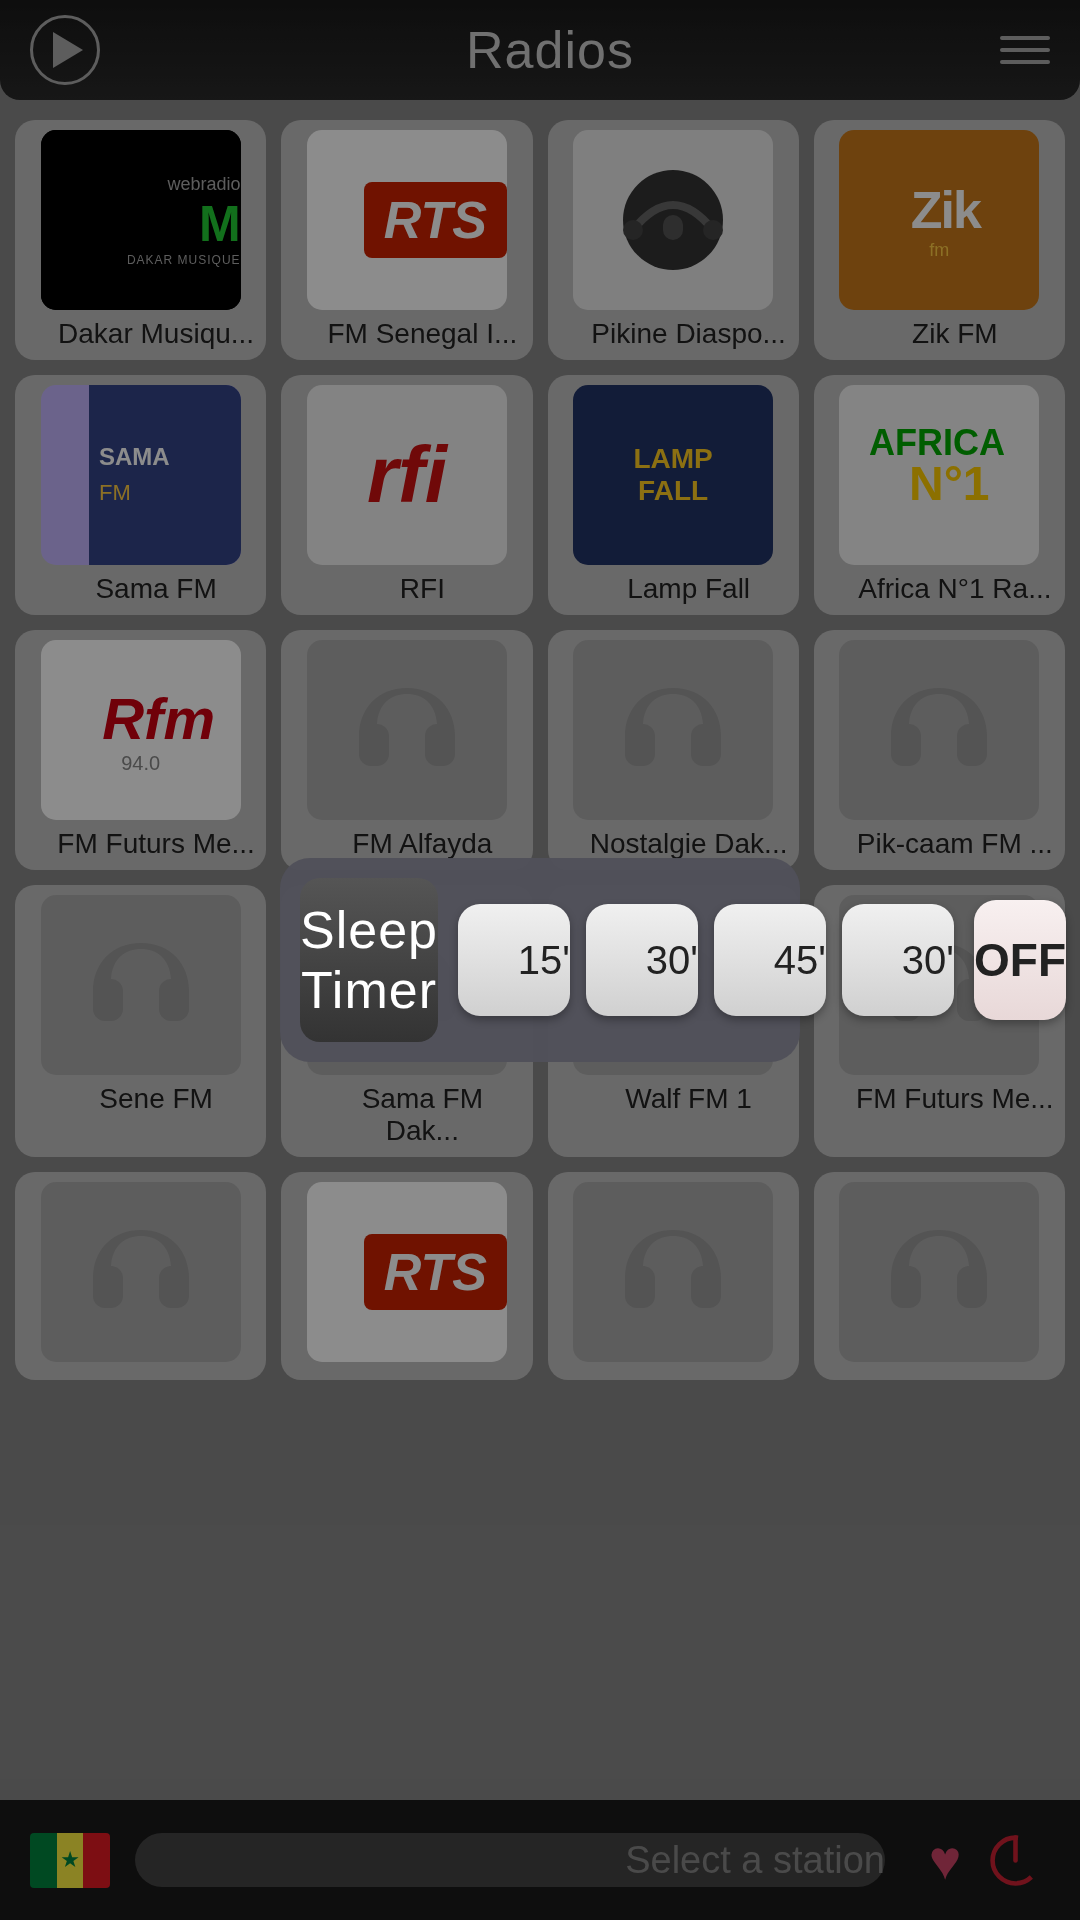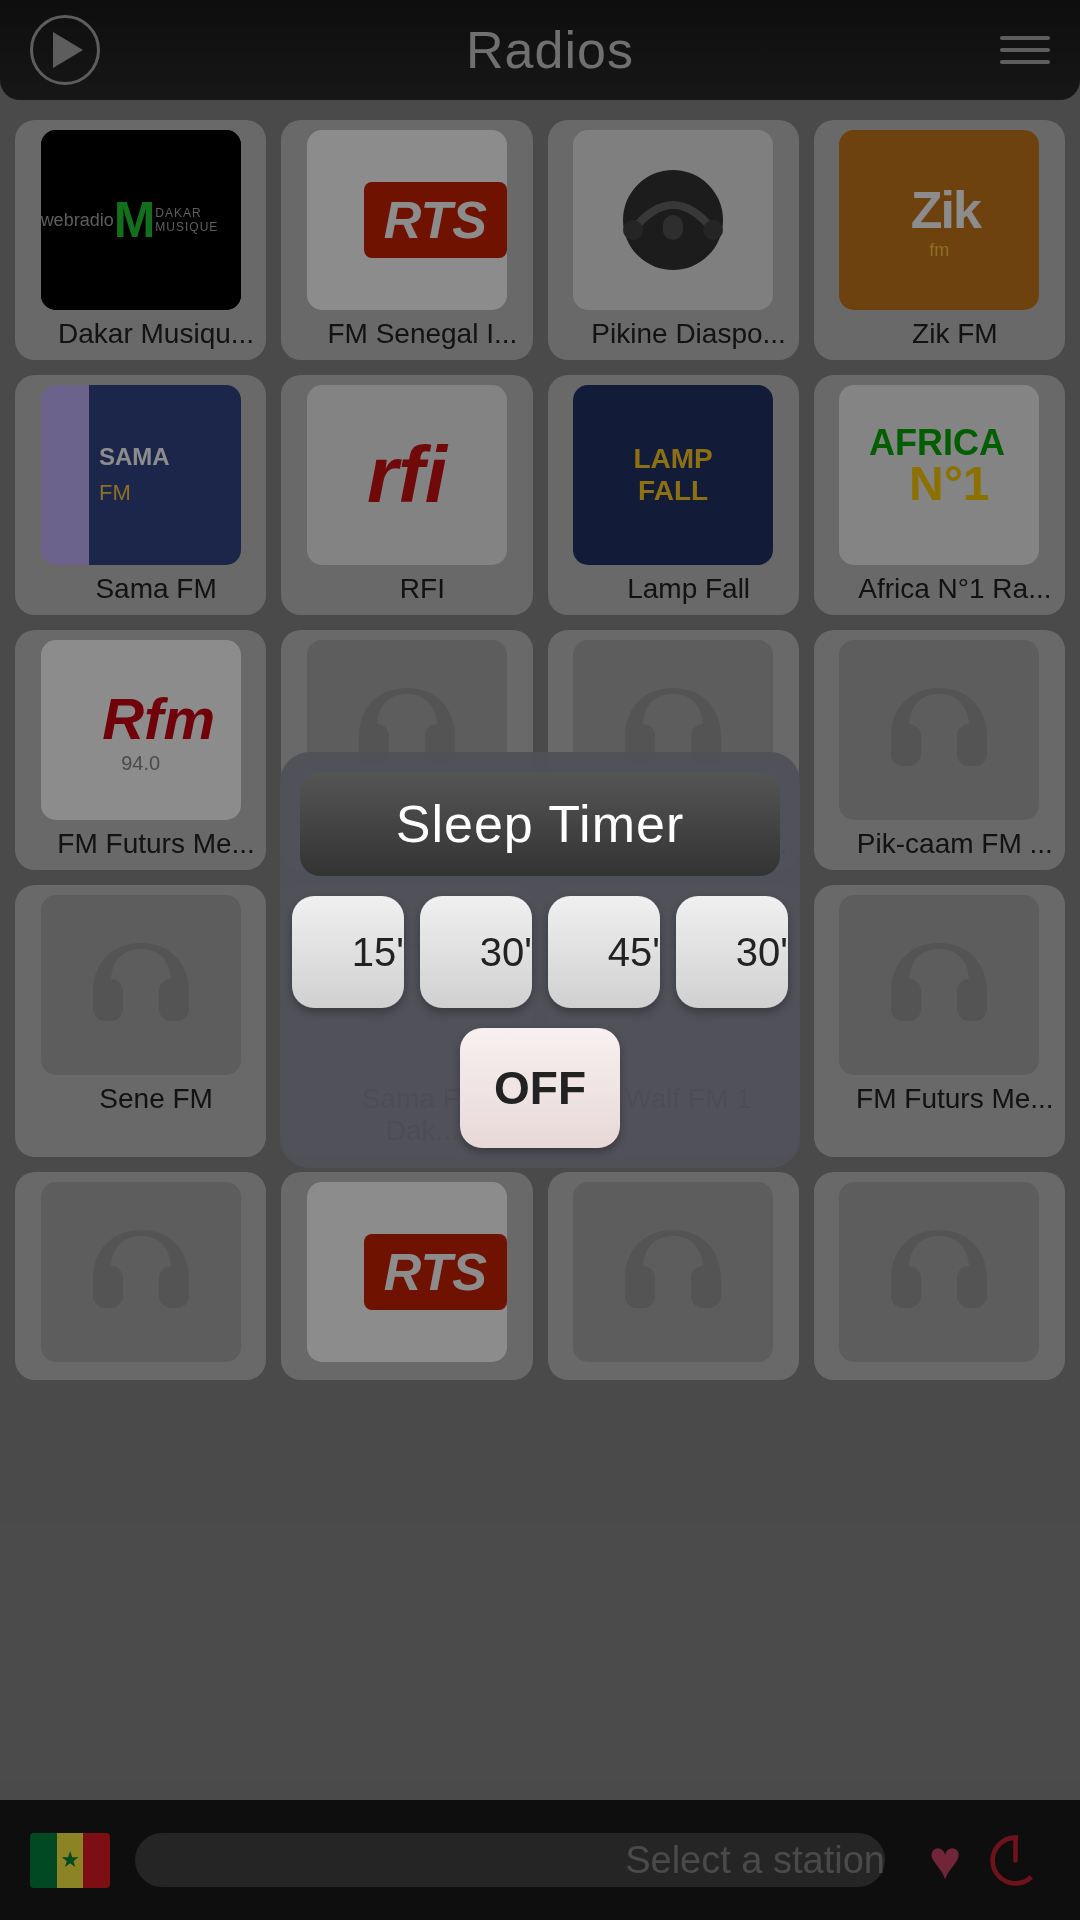--- a/index.html
+++ b/index.html
@@ -127,21 +127,20 @@
       justify-content: center;
     }
 
     
     .sleep-timer-modal {
       width: 520px;
       background: rgba(80, 80, 90, 0.95);
       border-radius: 30px;
       padding: 20px;
       display: flex;
-      flex-direction: column;
       align-items: center;
       gap: 20px;
     }
 
     .sleep-timer-title-bar {
       width: 100%;
       background: linear-gradient(180deg, #555 0%, #333 100%);
       border-radius: 20px;
       padding: 22px 0;
       text-align: center;
@@ -278,22 +277,22 @@
     .power-icon {
       width: 55px;
       height: 55px;
     }
 
     
     .webradio-logo {
       width: 100%;
       height: 100%;
       display: flex;
-      flex-direction: row;
-      align-items: center;
+      flex-direction: column;
+      align-items: flex-end;
       justify-content: center;
       background: #000;
       border-radius: 12px;
     }
 
     .webradio-text {
       font-size: 18px;
       color: #aaa;
     }
 

